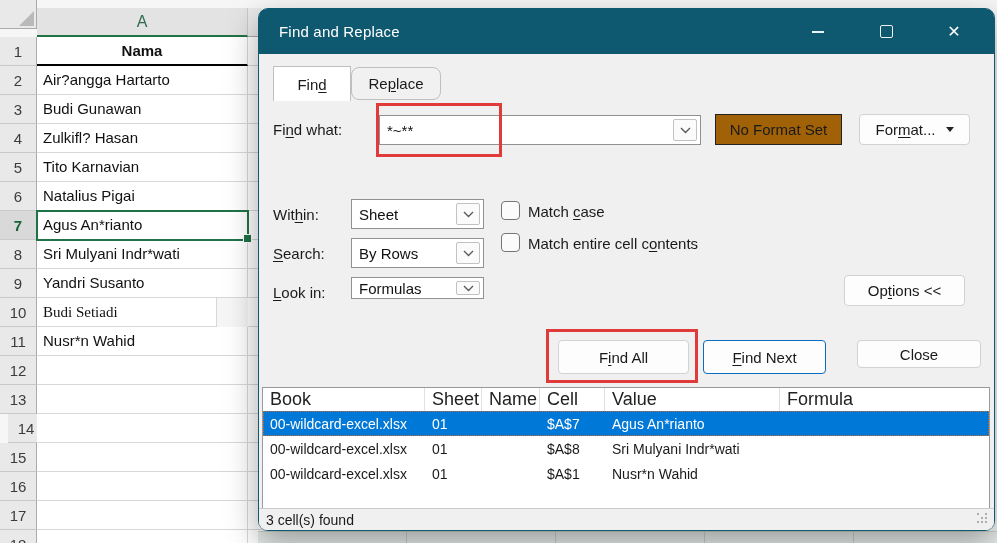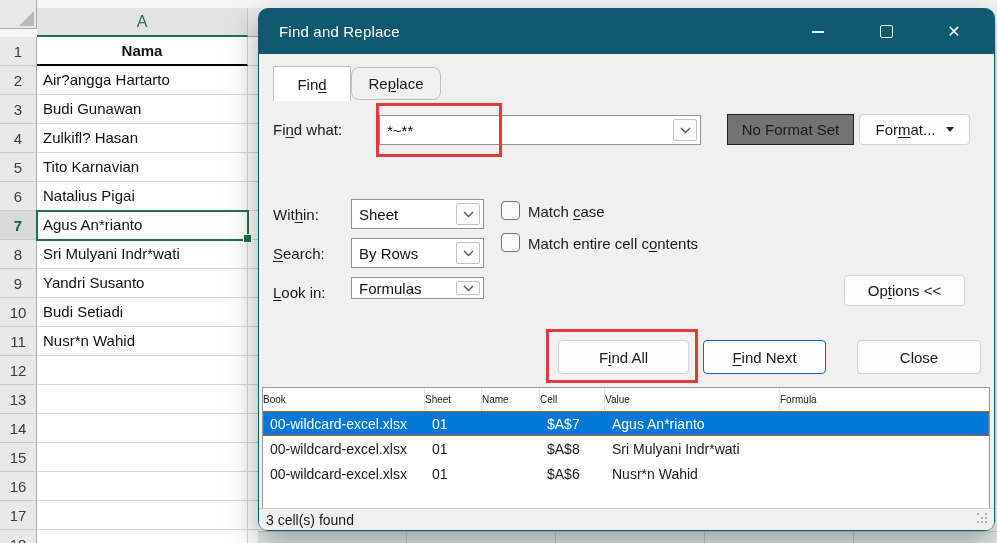--- a/index.html
+++ b/index.html
@@ -51,31 +51,31 @@
   .combo{position:absolute;background:#fff;border:1px solid #919191;box-sizing:border-box;}
   .combo .val{position:absolute;left:7px;top:0;bottom:0;display:flex;align-items:center;
     font-size:15px;color:#111;white-space:nowrap;}
   .combo-btn{position:absolute;right:3px;top:3px;bottom:3px;width:22px;background:#FBFBFB;
     border:1px solid #C2C2C2;border-radius:2px;display:flex;align-items:center;justify-content:center;}
 
   .btn{position:absolute;background:#FDFDFD;border:1px solid #D2D2D2;border-radius:4px;
     font-size:15px;color:#1A1A1A;display:flex;align-items:center;justify-content:center;
     box-sizing:border-box;white-space:nowrap;}
   .btn.accent{border:1.5px solid #0A6CC0;}
-  .btn.flat-dark{border:1.5px solid #222;border-radius:0;background:#737373;margin-left:12px;}
+  .btn.flat-dark{border:1.5px solid #222;border-radius:0;background:#a16207;}
   .caret{width:0;height:0;border-left:4px solid transparent;border-right:4px solid transparent;
     border-top:5px solid #222;margin-left:10px;}
 
   .chk{position:absolute;width:19px;height:19px;background:#FBFBFB;border:1px solid #767676;
     border-radius:4px;box-sizing:border-box;}
 
   .list{position:absolute;background:#fff;border:1px solid #999;box-sizing:border-box;overflow:hidden;}
   .lhead{position:absolute;left:0;right:0;top:0;height:23px;background:#fff;}
   .lhead span{position:absolute;top:0;height:23px;display:flex;align-items:center;
-    font-size:10px;color:#222;box-sizing:border-box;border-right:1px solid #E1E1E1;}
+    font-size:18px;color:#222;padding-left:7px;box-sizing:border-box;border-right:1px solid #E1E1E1;}
   .rrow{position:absolute;left:0;right:0;height:25px;font-size:14px;color:#1A1A1A;}
   .rrow span{position:absolute;top:0;height:25px;display:flex;align-items:center;
     padding-left:7px;box-sizing:border-box;white-space:nowrap;}
   .rrow.selected{background:#0078D7;color:#fff;outline:1px dotted #C8692F;outline-offset:-1px;}
 
   .statusbar{position:absolute;left:0;right:0;bottom:0;height:22px;background:#F0F0F0;
     border-top:1px solid #CCC;border-radius:0 0 8px 8px;display:flex;align-items:center;
     font-size:14px;color:#1A1A1A;padding-left:7px;box-sizing:border-box;}
   .grip{position:absolute;right:5px;bottom:5px;width:12px;height:12px;}
   .grip::after{content:'';position:absolute;left:0;top:0;width:2px;height:2px;background:#ADADAD;
@@ -119,32 +119,32 @@
       <div class="row-h active" style="left: 0px; top: 211px; width: 37px; height: 29px;">7</div>
       <div class="cell sel" style="left: 37px; top: 211px; width: 211px; height: 29px;">Agus An*rianto</div>
       <div class="cellb" style="left: 248px; top: 211px; width: 14px; height: 29px;"></div>
       <div class="row-h" style="left: 0px; top: 240px; width: 37px; height: 29px;">8</div>
       <div class="cell" style="left: 37px; top: 240px; width: 211px; height: 29px;">Sri Mulyani Indr*wati</div>
       <div class="cellb" style="left: 248px; top: 240px; width: 14px; height: 29px;"></div>
       <div class="row-h" style="left: 0px; top: 269px; width: 37px; height: 29px;">9</div>
       <div class="cell" style="left: 37px; top: 269px; width: 211px; height: 29px;">Yandri Susanto</div>
       <div class="cellb" style="left: 248px; top: 269px; width: 14px; height: 29px;"></div>
       <div class="row-h" style="left: 0px; top: 298px; width: 37px; height: 29px;">10</div>
-      <div class="cell" style="left: 37px; top: 298px; width: 211px; height: 29px;">Budi Setiadi</div>
+      <div class="cell" style="left: 37px; top: 298px; width: 180px; height: 29px; font-family: Liberation Serif, serif;">Budi Setiadi</div>
       <div class="cellb" style="left: 248px; top: 298px; width: 14px; height: 29px;"></div>
       <div class="row-h" style="left: 0px; top: 327px; width: 37px; height: 29px;">11</div>
       <div class="cell" style="left: 37px; top: 327px; width: 211px; height: 29px;">Nusr*n Wahid</div>
       <div class="cellb" style="left: 248px; top: 327px; width: 14px; height: 29px;"></div>
       <div class="row-h" style="left: 0px; top: 356px; width: 37px; height: 29px;">12</div>
       <div class="cell" style="left: 37px; top: 356px; width: 211px; height: 29px;"></div>
       <div class="cellb" style="left: 248px; top: 356px; width: 14px; height: 29px;"></div>
       <div class="row-h" style="left: 0px; top: 385px; width: 37px; height: 29px;">13</div>
       <div class="cell" style="left: 37px; top: 385px; width: 211px; height: 29px;"></div>
       <div class="cellb" style="left: 248px; top: 385px; width: 14px; height: 29px;"></div>
-      <div class="row-h" style="left: 0px; top: 414px; width: 37px; height: 29px;">14</div>
+      <div class="row-h" style="left: 8px; top: 414px; width: 37px; height: 29px;">14</div>
       <div class="cell" style="left: 37px; top: 414px; width: 211px; height: 29px;"></div>
       <div class="cellb" style="left: 248px; top: 414px; width: 14px; height: 29px;"></div>
       <div class="row-h" style="left: 0px; top: 443px; width: 37px; height: 29px;">15</div>
       <div class="cell" style="left: 37px; top: 443px; width: 211px; height: 29px;"></div>
       <div class="cellb" style="left: 248px; top: 443px; width: 14px; height: 29px;"></div>
       <div class="row-h" style="left: 0px; top: 472px; width: 37px; height: 29px;">16</div>
       <div class="cell" style="left: 37px; top: 472px; width: 211px; height: 29px;"></div>
       <div class="cellb" style="left: 248px; top: 472px; width: 14px; height: 29px;"></div>
       <div class="row-h" style="left: 0px; top: 501px; width: 37px; height: 29px;">17</div>
       <div class="cell" style="left: 37px; top: 501px; width: 211px; height: 29px;"></div>
@@ -234,21 +234,21 @@
     <div class="btn" style="left:585px;top:266px;width:121px;height:31px;">
         <span>Op<u>t</u>ions &lt;&lt;</span>
       </div>
 
     <div class="btn" style="left:299px;top:331px;width:131px;height:34px;">
         <span>F<u>i</u>nd All</span>
       </div>
     <div class="btn accent" style="left:444px;top:331px;width:123px;height:34px;">
         <span><u>F</u>ind Next</span>
       </div>
-    <div class="btn" style="left:598px;top:331px;width:124px;height:34px;">
+    <div class="btn" style="left:598px;top:331px;width:124px;height:28px;">
         <span>Close</span>
       </div>
 
     <div class="list" style="left:3px;top:378px;width:728px;height:123px;">
       <div class="lhead">
         <span style="left:0;width:162px;">Book</span>
         <span style="left:162px;width:57px;">Sheet</span>
         <span style="left:219px;width:58px;">Name</span>
         <span style="left:277px;width:65px;">Cell</span>
         <span style="left:342px;width:175px;">Value</span>
@@ -268,21 +268,21 @@
             <span style="left: 162px; width: 57px;">01</span>
             <span style="left: 219px; width: 58px;"></span>
             <span style="left: 277px; width: 65px;">$A$8</span>
             <span style="left: 342px; width: 175px;">Sri Mulyani Indr*wati</span>
             <span style="left: 517px; width: 209px;"></span>
           </div>
           <div class="rrow" style="top: 73px;">
             <span style="left: 0px; width: 162px;">00-wildcard-excel.xlsx</span>
             <span style="left: 162px; width: 57px;">01</span>
             <span style="left: 219px; width: 58px;"></span>
-            <span style="left: 277px; width: 65px;">$A$6</span>
+            <span style="left: 277px; width: 65px;">$A$1</span>
             <span style="left: 342px; width: 175px;">Nusr*n Wahid</span>
             <span style="left: 517px; width: 209px;"></span>
           </div>
         </div>
     </div>
 
     <div class="statusbar">
       <span>3 cell(s) found</span>
       <span class="grip"></span>
     </div>

